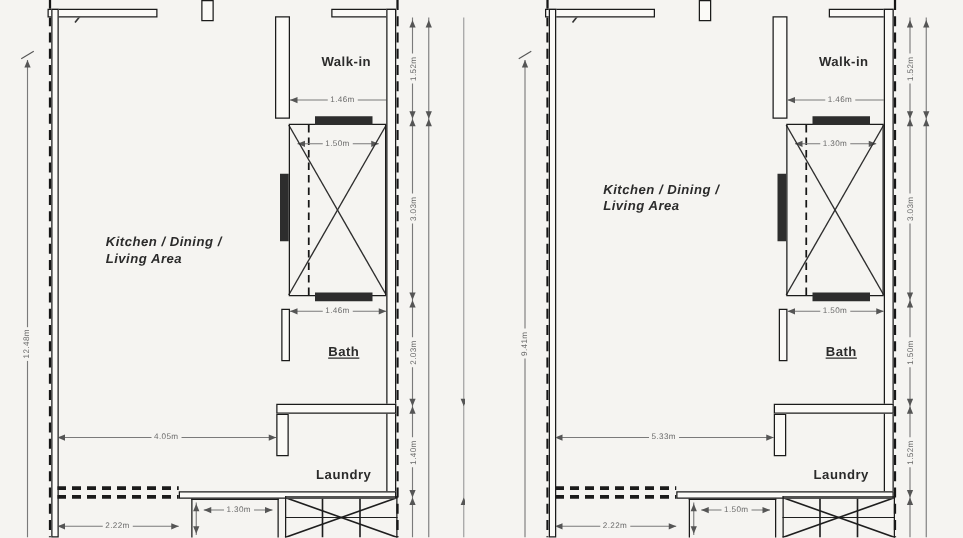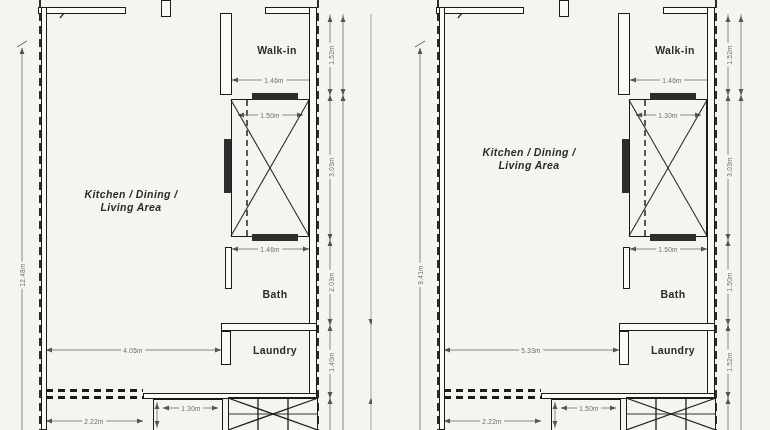--- a/index.html
+++ b/index.html
@@ -37,26 +37,26 @@
   .shaft-door-bar{left:224px;top:139px;width:7px;height:54px;}
 
   
   .dash{position:absolute;left:46px;width:97px;height:3px;
     background:repeating-linear-gradient(90deg,#1b1b1b 0 7px,transparent 7px 12px);}
   .balc1{top:389px;} .balc2{top:396px;}
 
   
   .room-label{position:absolute;transform:translate(-50%,0);
     font-size:10.5px;font-weight:600;color:#2b2b2b;letter-spacing:.4px;
-    white-space:nowrap;text-align:center;line-height:1.25;}
+    white-space:nowrap;text-align:left;line-height:1.25;}
   .label-kitchen{left:131px;top:188px;font-style:italic;}
   .unit-1 .label-kitchen{top:146px;}
   .label-walkin{left:277px;top:44px;}
-  .label-bath{left:275px;top:288px;}
-  .label-laundry{left:275px;top:344px;}
+  .label-bath{left:275px;top:276px;text-decoration:underline;}
+  .label-laundry{left:275px;top:374px;}
 
   .dim{position:absolute;font-size:6.5px;color:#6b6b6b;letter-spacing:.3px;
     white-space:nowrap;background:#f5f4f1;padding:0 2px;
     transform:translate(-50%,-50%);}
   .dim.rot{transform:translate(-50%,-50%) rotate(-90deg);}
   .dim-left-height{left:22px;top:275px;}
   .dim-walkin-h{left:331px;top:55px;}
   .dim-shaft-h{left:331px;top:167px;}
   .dim-bath-h{left:331px;top:282px;}
   .dim-laundry-h{left:331px;top:362px;}

